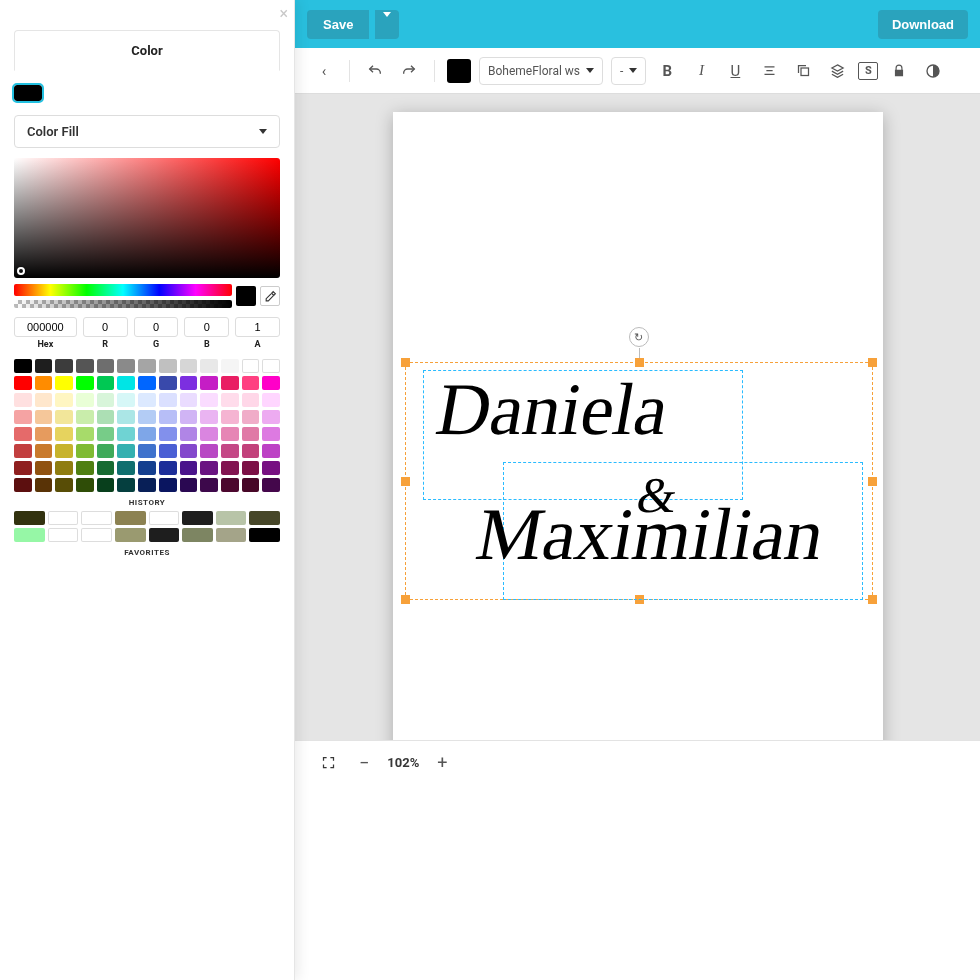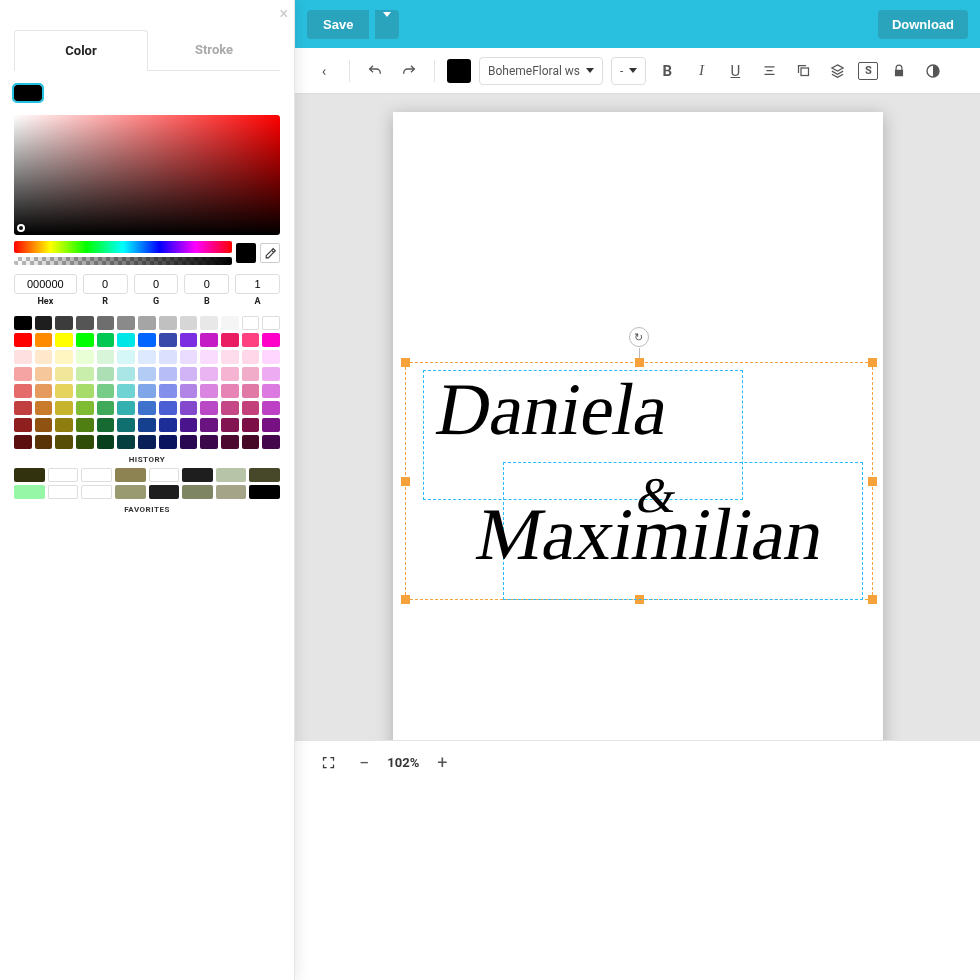--- a/index.html
+++ b/index.html
@@ -199,25 +199,28 @@
   .zoom-btn { cursor:pointer; font-size:18px; color:#555; }
 </style>
 </head>
 <body>
 
 <div class="left-panel">
   <div class="close-x">×</div>
 
   <div class="tabset">
     <div class="tab active">Color</div>
-    <div class="tab">Stroke</div>
   </div>
 
   <div class="current-color"></div>
 
+  <div class="fillmode">
+    <span>Color Fill</span>
+    <span class="caret-down"></span>
+  </div>
 
   <div class="sat-area">
     <div class="sat-dot" style="left:3px;bottom:3px"></div>
   </div>
 
   <div class="hue-row">
     <div style="flex:1">
       <div class="hue-bar"></div>
       <div class="alpha-bar"></div>
     </div>

